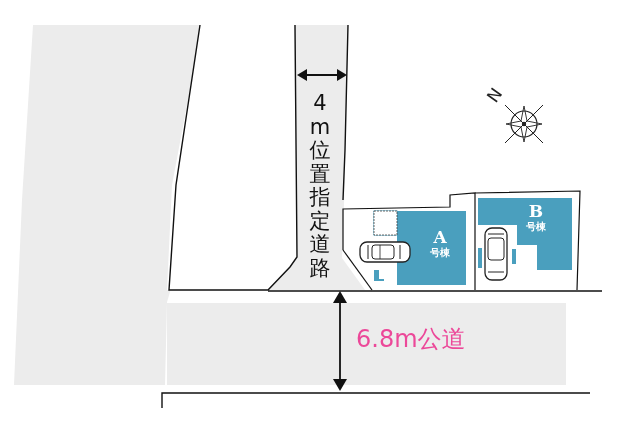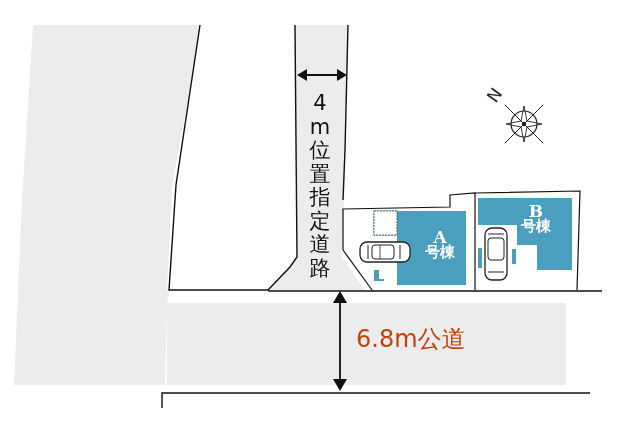--- a/index.html
+++ b/index.html
@@ -1,23 +1,23 @@
 <!DOCTYPE html>
 <html><head>
   <meta charset="utf-8">
   <style>
     html, body { margin: 0; padding: 0; background: #ffffff; }
     body { width: 620px; height: 426px; position: relative; overflow: hidden; font-family: "DejaVu Sans", sans-serif; }
     svg { position: absolute; left: 0; top: 0; }
     .vlabel { position: absolute; left: 305px; top: 92px; width: 30px; display: flex; flex-direction: column; align-items: center; font-size: 21px; line-height: 23.5px; color: #111; }
     .vlabel span { display: block; }
-    .road-label { position: absolute; left: 356px; top: 323px; font-size: 24px; color: #c2410c; letter-spacing: 0px; }
+    .road-label { position: absolute; left: 356px; top: 323px; font-size: 24px; color: #ec4899; letter-spacing: 0px; }
     .house-label { position: absolute; color: #ffffff; font-family: "DejaVu Serif", serif; text-align: center; font-weight: bold; }
     .house-label .letter { font-size: 17px; line-height: 18px; display: block; }
-    .house-label .sub { font-size: 15px; line-height: 13px; display: block; }
+    .house-label .sub { font-size: 10px; line-height: 13px; display: block; }
     .compass-n { position: absolute; left: 488px; top: 85px; font-size: 17px; transform: rotate(-55deg); font-family: "DejaVu Sans", sans-serif; color: #222; }
   </style>
 </head>
 <body>
 
 <svg width="620" height="426" viewBox="0 0 620 426" xmlns="http://www.w3.org/2000/svg">
 
   <polygon points="33,25 200,25 175,185 170,292 167,302 165,385 14,385 22,200" fill="#ececec"></polygon>
 
   <polygon points="202,25 294,25 297,258 268,290 167,290 172,185" fill="#ffffff"></polygon>

